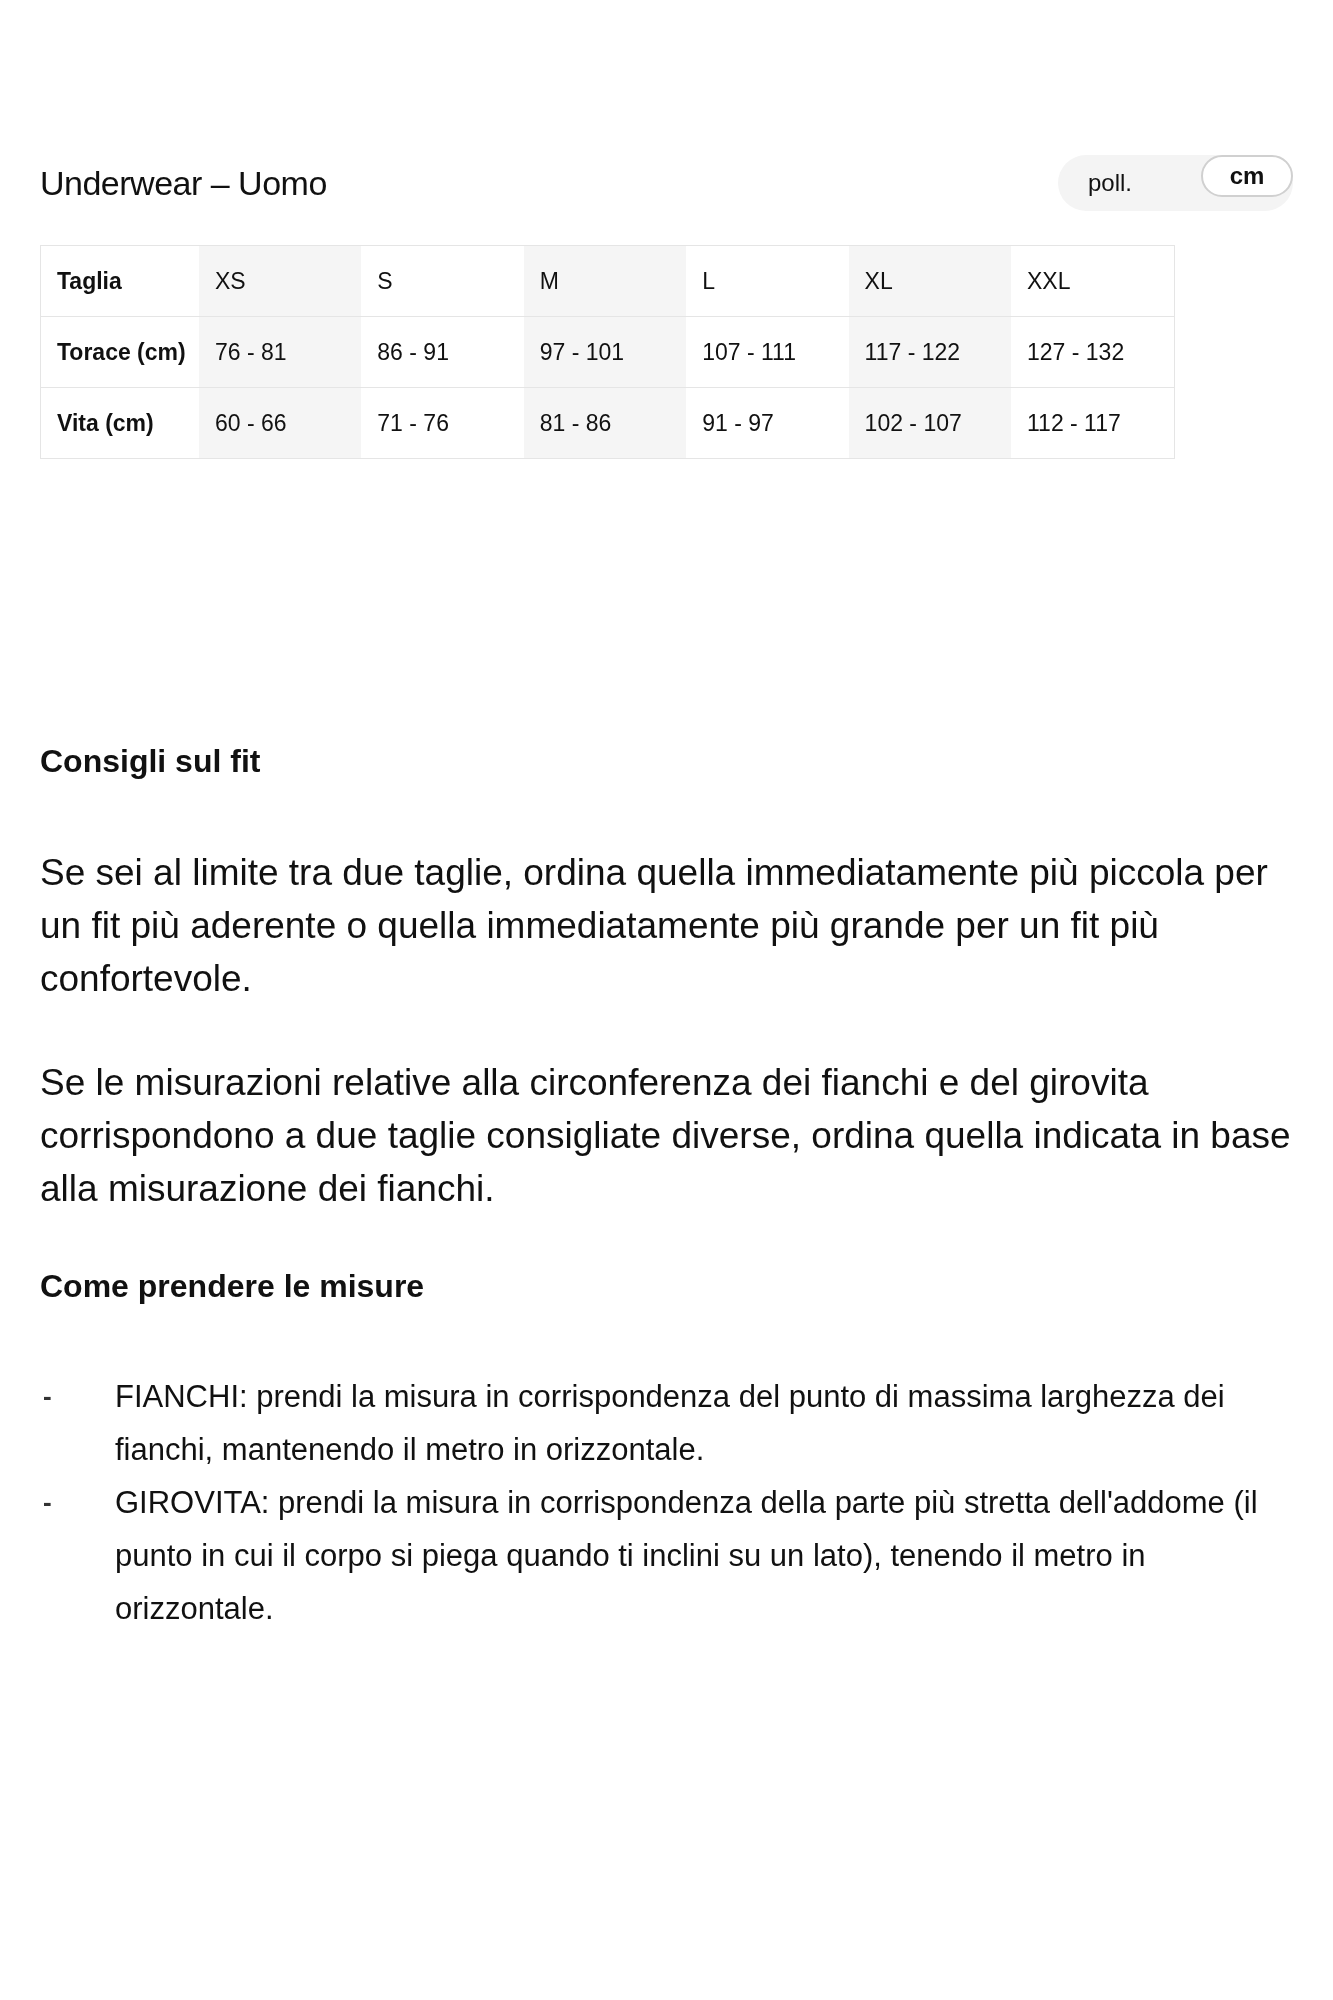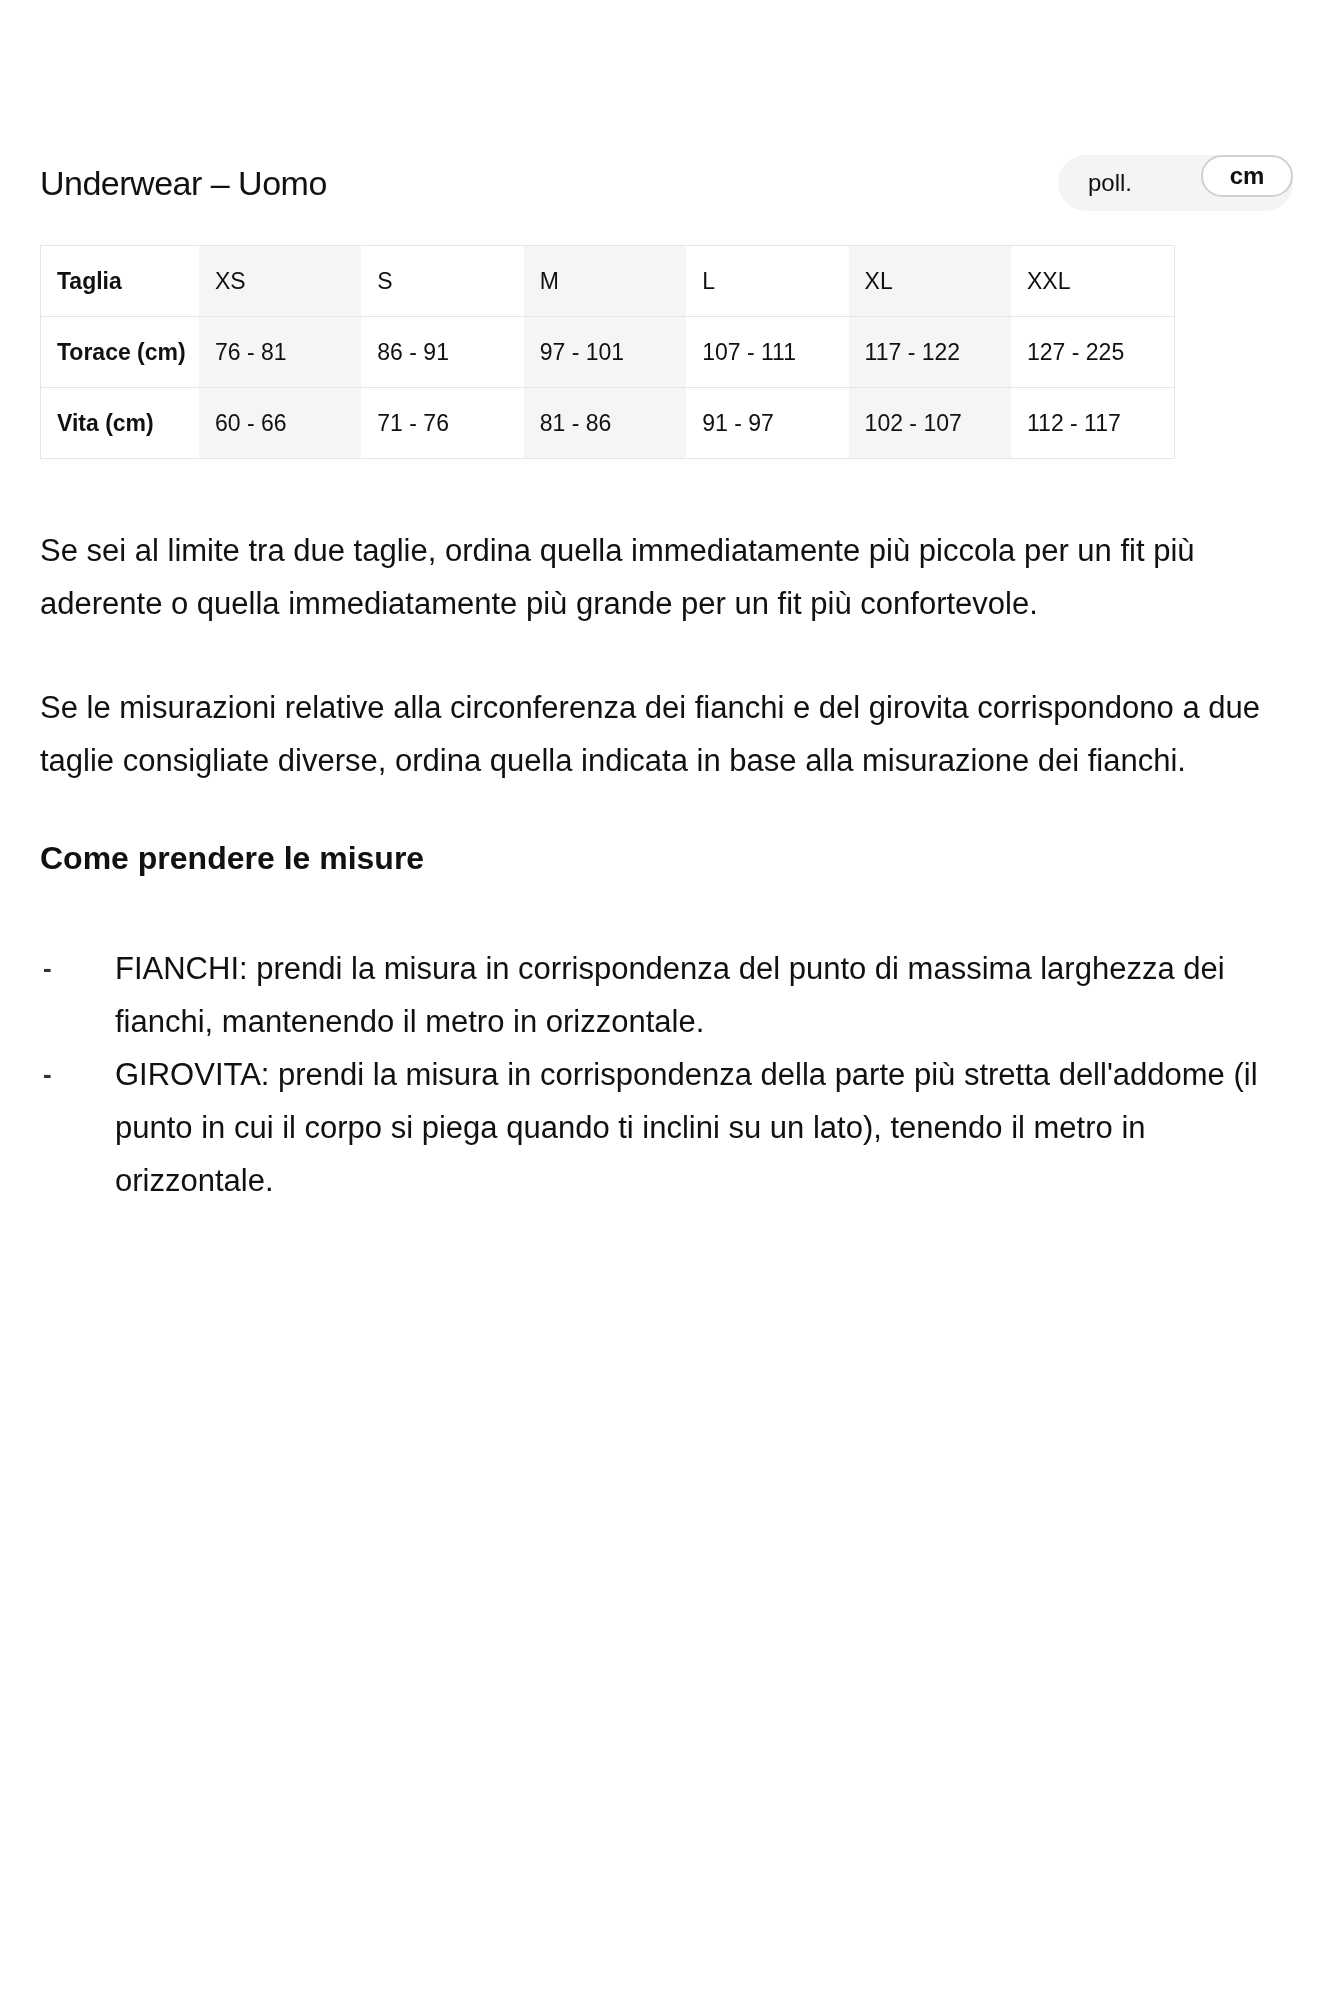--- a/index.html
+++ b/index.html
@@ -95,21 +95,21 @@
 
   
   .section-heading{
     font-size:32px;
     font-weight:700;
     line-height:40px;
     margin:0;
   }
   .fit-heading{margin-top:282px;}
   .body-par{
-    font-size:31px;
+    font-size:37px;
     line-height:53px;
     margin:0;
     max-width:1253px;
   }
   .par-1{margin-top:65px;}
   .par-2{margin-top:51px;}
   .measure-heading{margin-top:51px;}
 
   .measure-list{
     list-style:none;
@@ -166,34 +166,35 @@
         <th>XL</th>
         <th>XXL</th>
       </tr>
       <tr>
         <td class="row-label">Torace (cm)</td>
         <td>76 - 81</td>
         <td>86 - 91</td>
         <td>97 - 101</td>
         <td>107 - 111</td>
         <td>117 - 122</td>
-        <td>127 - 225</td>
+        <td>127 - 132</td>
       </tr>
       <tr>
         <td class="row-label">Vita (cm)</td>
         <td>60 - 66</td>
         <td>71 - 76</td>
         <td>81 - 86</td>
         <td>91 - 97</td>
         <td>102 - 107</td>
         <td>112 - 117</td>
       </tr>
     </tbody>
   </table>
 
+  <h2 class="section-heading fit-heading">Consigli sul fit</h2>
 
   <p class="body-par par-1">Se sei al limite tra due taglie, ordina quella immediatamente più piccola per un fit più aderente o quella immediatamente più grande per un fit più confortevole.</p>
   <p class="body-par par-2">Se le misurazioni relative alla circonferenza dei fianchi e del girovita corrispondono a due taglie consigliate diverse, ordina quella indicata in base alla misurazione dei fianchi.</p>
 
   <h2 class="section-heading measure-heading">Come prendere le misure</h2>
 
   <ul class="measure-list">
     <li>
       <span class="bullet-marker">-</span>
       <span class="bullet-text">FIANCHI: prendi la misura in corrispondenza del punto di massima larghezza dei fianchi, mantenendo il metro in orizzontale.</span>

